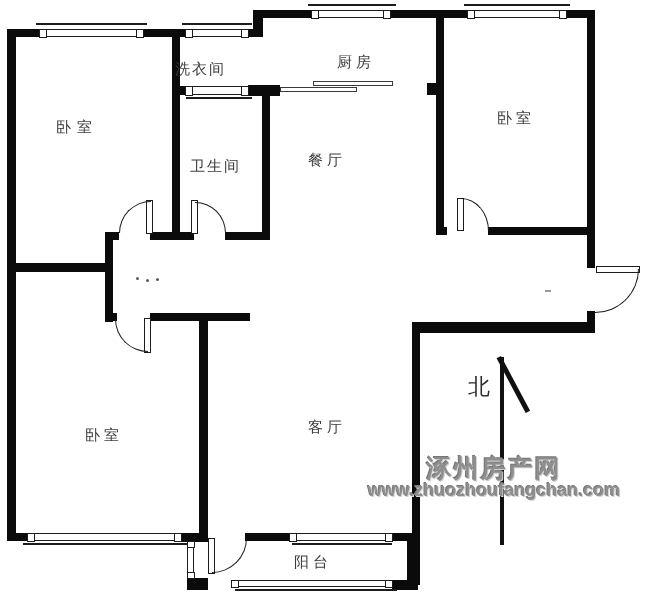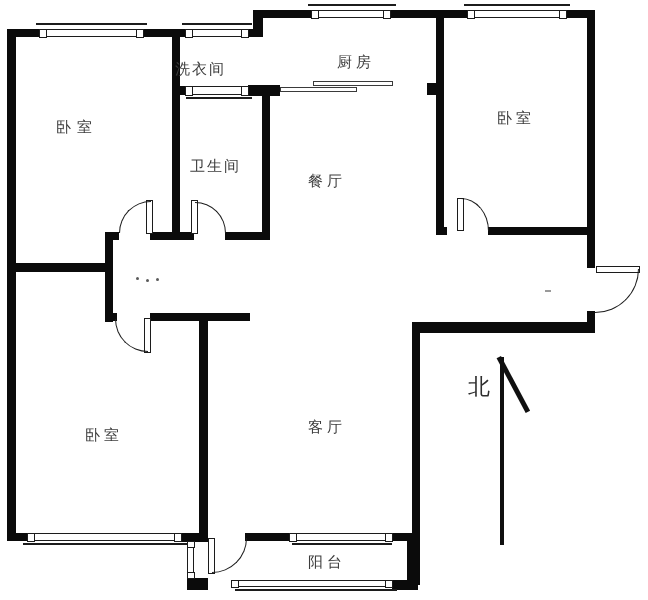--- a/index.html
+++ b/index.html
@@ -125,30 +125,32 @@
   <i class="leaf" style="left:596px;top:266px;width:44px;height:7px"></i>
   <i class="arc br" style="left:595px;top:269px;width:44px;height:44px"></i>
   <i class="leaf" style="left:208px;top:538px;width:7px;height:36px"></i>
   <i class="arc br" style="left:212px;top:538px;width:35px;height:35px"></i>
 
   <span class="lbl" style="left:56px;top:120px;letter-spacing:6px">卧室</span>
   <span class="lbl tight" style="left:175px;top:62px">洗衣间</span>
   <span class="lbl" style="left:337px;top:55px">厨房</span>
   <span class="lbl" style="left:497px;top:111px">卧室</span>
   <span class="lbl tight" style="left:190px;top:159px">卫生间</span>
-  <span class="lbl" style="left:308px;top:174px">餐厅</span>
+  <span class="lbl" style="left:308px;top:153px">餐厅</span>
   <span class="lbl" style="left:85px;top:428px">卧室</span>
   <span class="lbl" style="left:308px;top:420px">客厅</span>
-  <span class="lbl" style="left:308px;top:555px">阳台</span>
+  <span class="lbl" style="left:294px;top:555px">阳台</span>
 
   <span class="n-label" style="left:468px;top:376px">北</span>
   <i class="n-staff" style="left:500px;top:357px;width:4px;height:188px"></i>
   <i class="n-barb" style="left:501px;top:356px;width:62px;height:5px"></i>
 
   <i class="dot" style="left:136px;top:277px"></i>
   <i class="dot" style="left:146px;top:279px"></i>
   <i class="dot" style="left:156px;top:278px"></i>
   <i class="dash" style="left:545px;top:290px;width:6px"></i>
 
   <div class="wm">
+    <div class="l1">涿州房产网</div>
+    <div class="l2">www.zhuozhoufangchan.com</div>
   </div>
 
 </div>
 
 </body></html>

